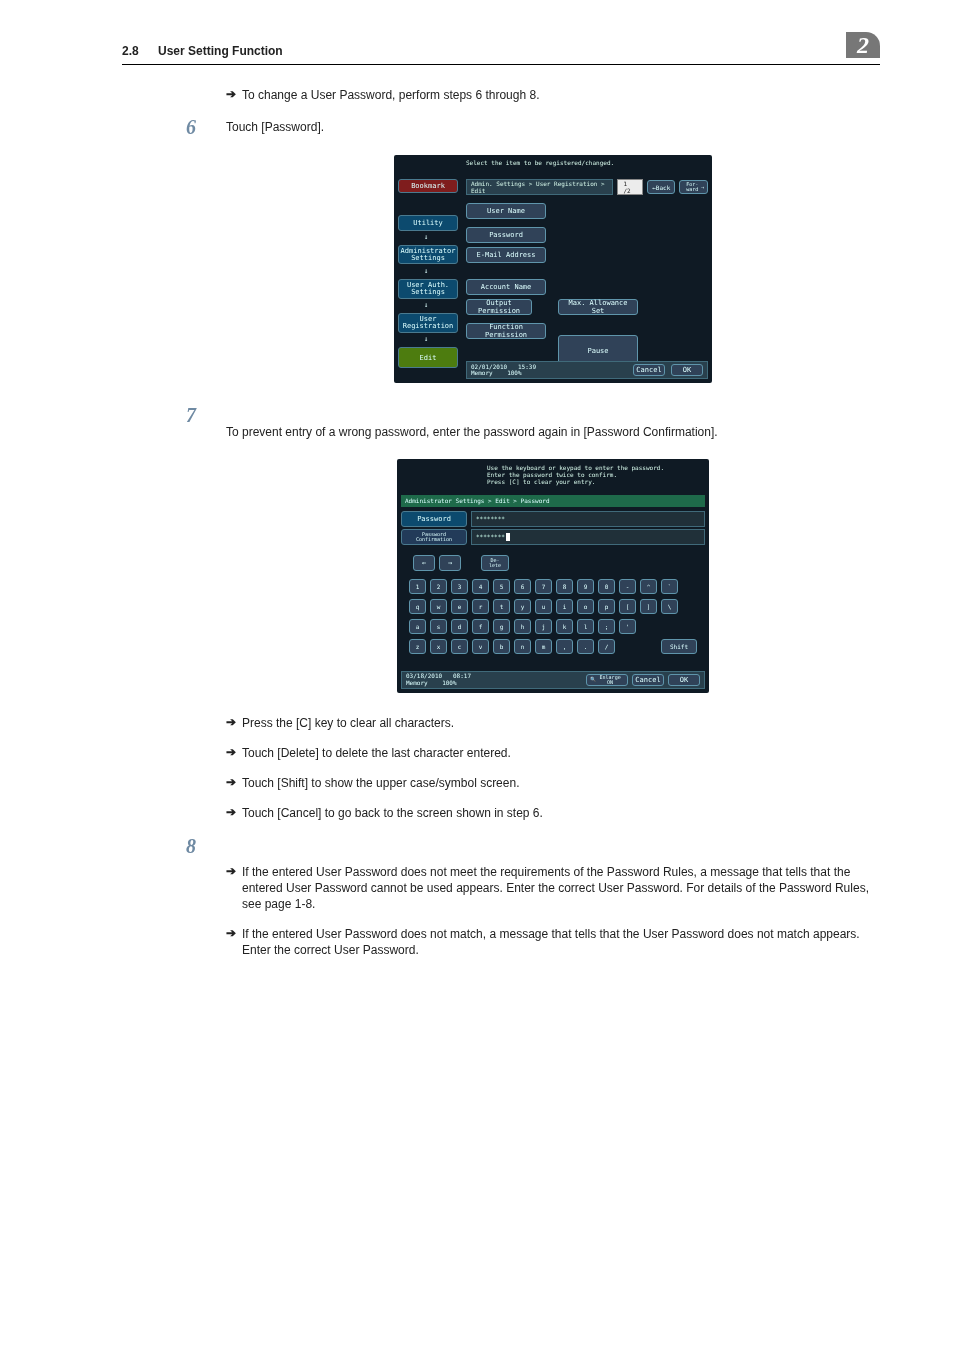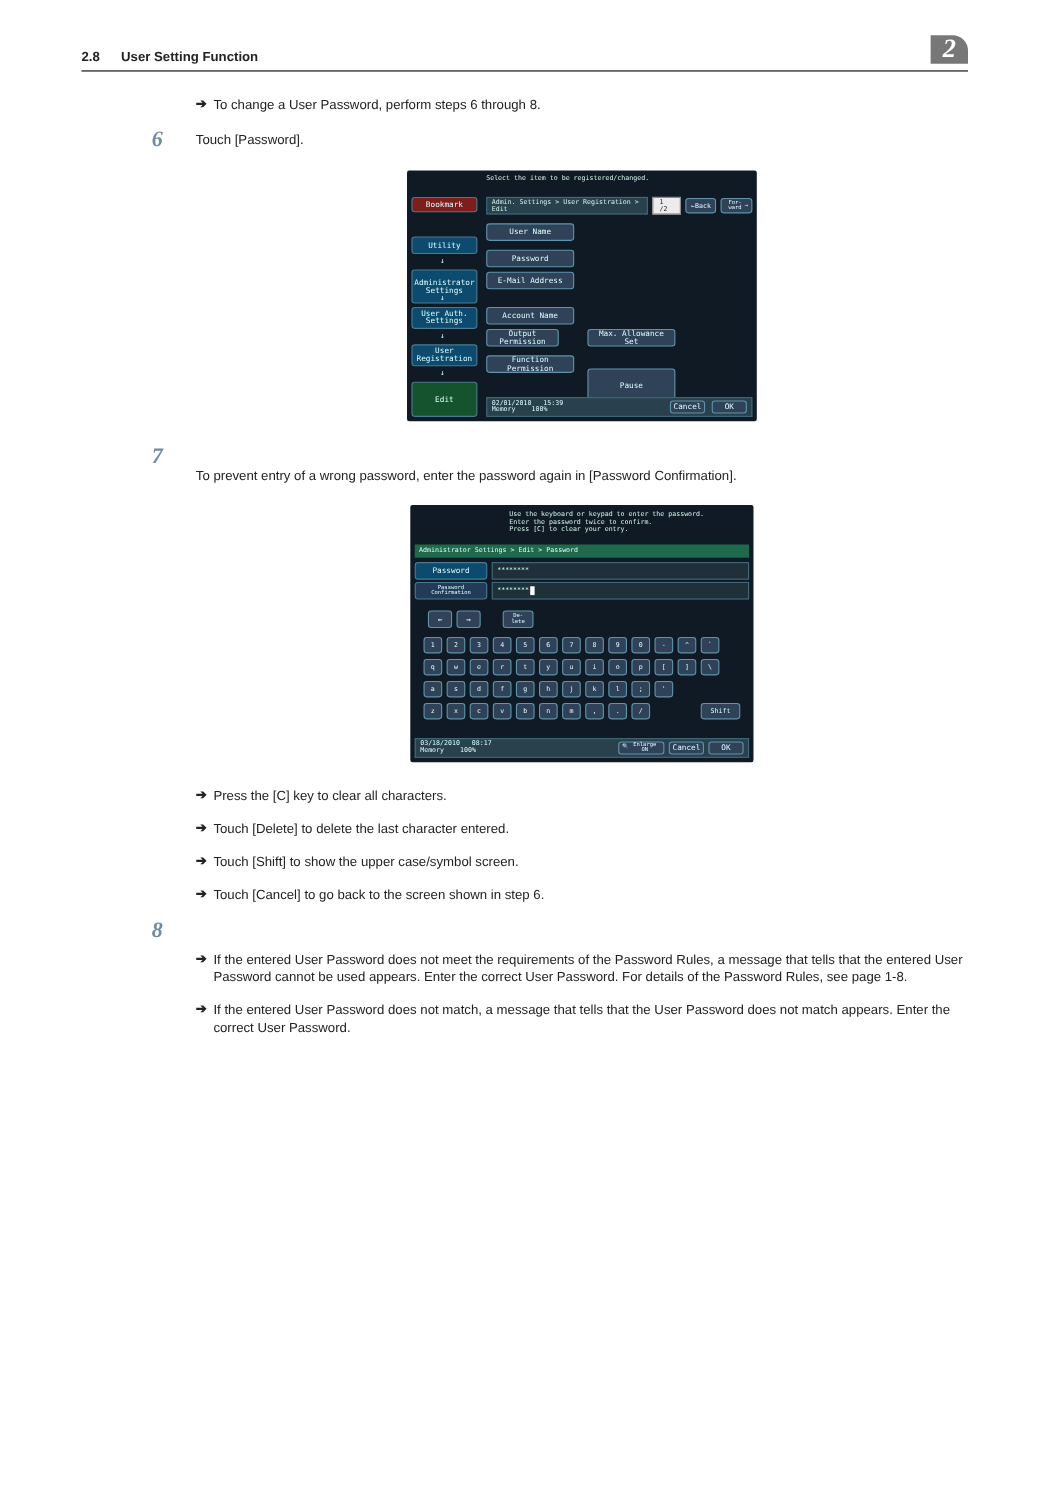--- a/index.html
+++ b/index.html
@@ -6,20 +6,21 @@
     margin: 0;
     font-family: Arial, Helvetica, sans-serif;
     font-size: 12px;
     color: #222;
     background: #fff;
     width: 954px;
   }
   .page {
     padding: 32px 74px 40px 74px;
     box-sizing: border-box;
+    margin-left: 48px;
   }
   .header {
     display: flex;
     align-items: flex-end;
     justify-content: space-between;
     margin-bottom: 6px;
   }
   .header-left {
     font-size: 12px;
     font-weight: bold;
@@ -184,30 +185,30 @@
       <div class="step-body">Touch [Password].</div>
     </div>
 
     <div class="screenshot-wrap">
       <div class="screenshot ss1">
         <div class="ss-toptext">Select the item to be registered/changed.</div>
 
         <div class="ss-tile dark sidebar" style="top:24px;height:14px;background:#7f1d1d;">Bookmark</div>
         <div class="ss-tile dark sidebar" style="top:60px;height:16px;">Utility</div>
         <div style="position:absolute;left:30px;top:78px;color:#dff;">↓</div>
-        <div class="ss-tile dark sidebar" style="top:90px;height:31px;line-height:1;">Administrator
+        <div class="ss-tile dark sidebar" style="top:90px;height:19px;line-height:1;">Administrator
 Settings</div>
         <div style="position:absolute;left:30px;top:112px;color:#dff;">↓</div>
         <div class="ss-tile dark sidebar" style="top:124px;height:20px;line-height:1;">User Auth.
 Settings</div>
         <div style="position:absolute;left:30px;top:146px;color:#dff;">↓</div>
         <div class="ss-tile dark sidebar" style="top:158px;height:20px;line-height:1;">User
 Registration</div>
         <div style="position:absolute;left:30px;top:180px;color:#dff;">↓</div>
-        <div class="ss-tile sidebar" style="top:192px;height:32px;background:#14532d;">Edit</div>
+        <div class="ss-tile sidebar" style="top:192px;height:21px;background:#4d7c0f;">Edit</div>
 
         <div class="ss-breadcrumb">
           <div class="bc-bar">Admin. Settings &gt; User Registration &gt; Edit</div>
           <div class="bc-page">1 /2</div>
           <div class="ss-tile bright" style="width:30px;height:14px;font-size:6px;">←<span>Back</span></div>
           <div class="ss-tile bright" style="width:30px;height:14px;font-size:5px;line-height:1;"><span>For-
 ward</span>→</div>
         </div>
 
         <div class="ss-tile bright main" style="top:48px;height:16px;width:80px;">User Name</div>

